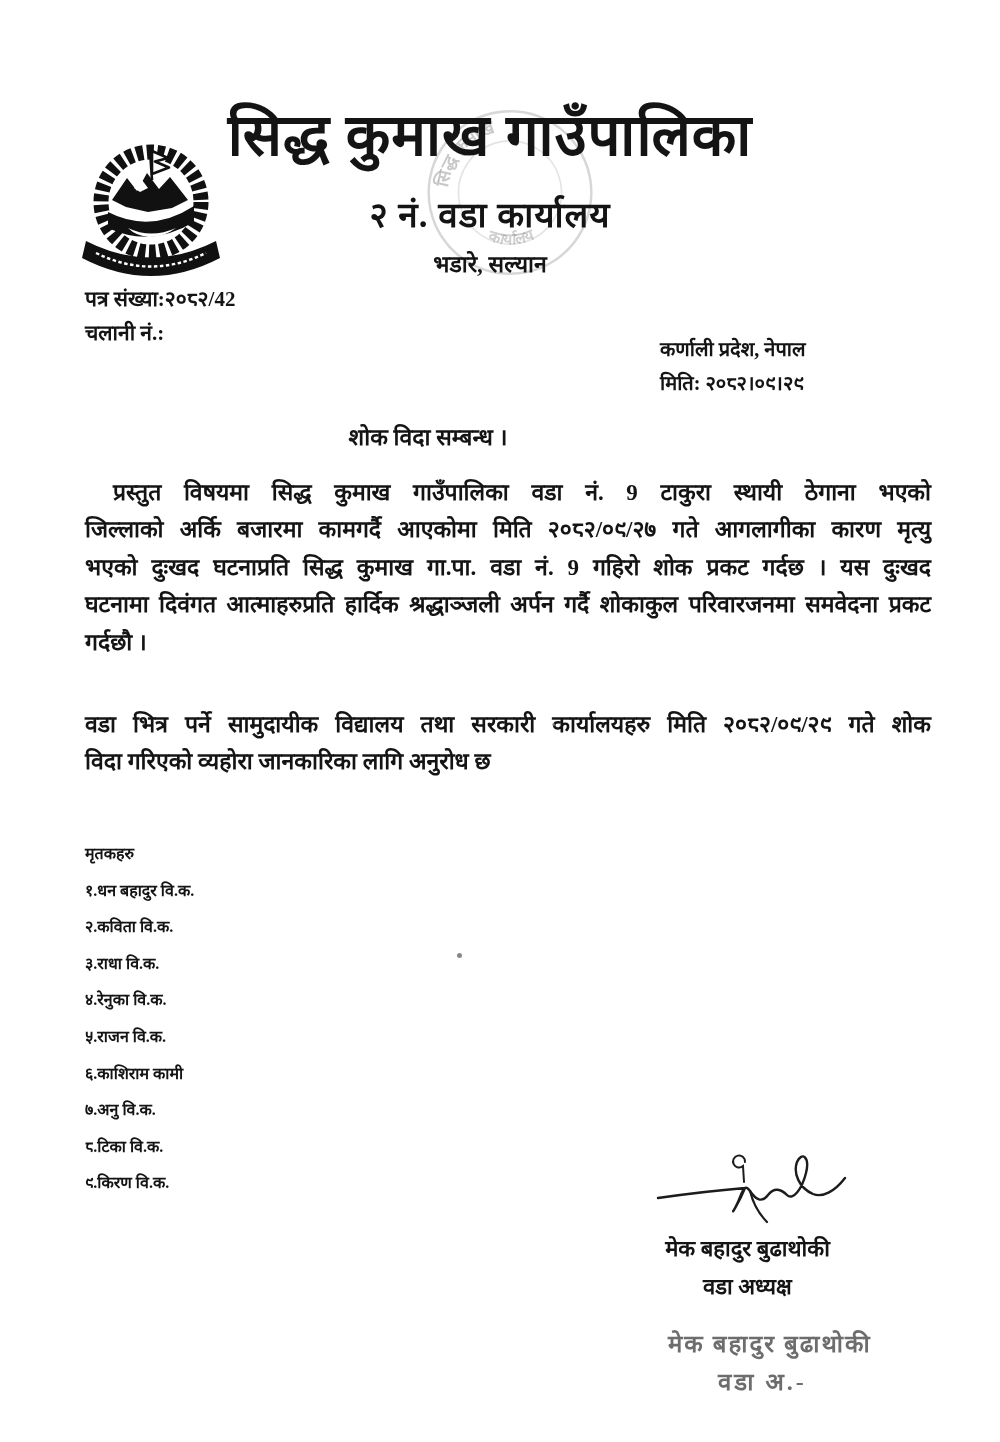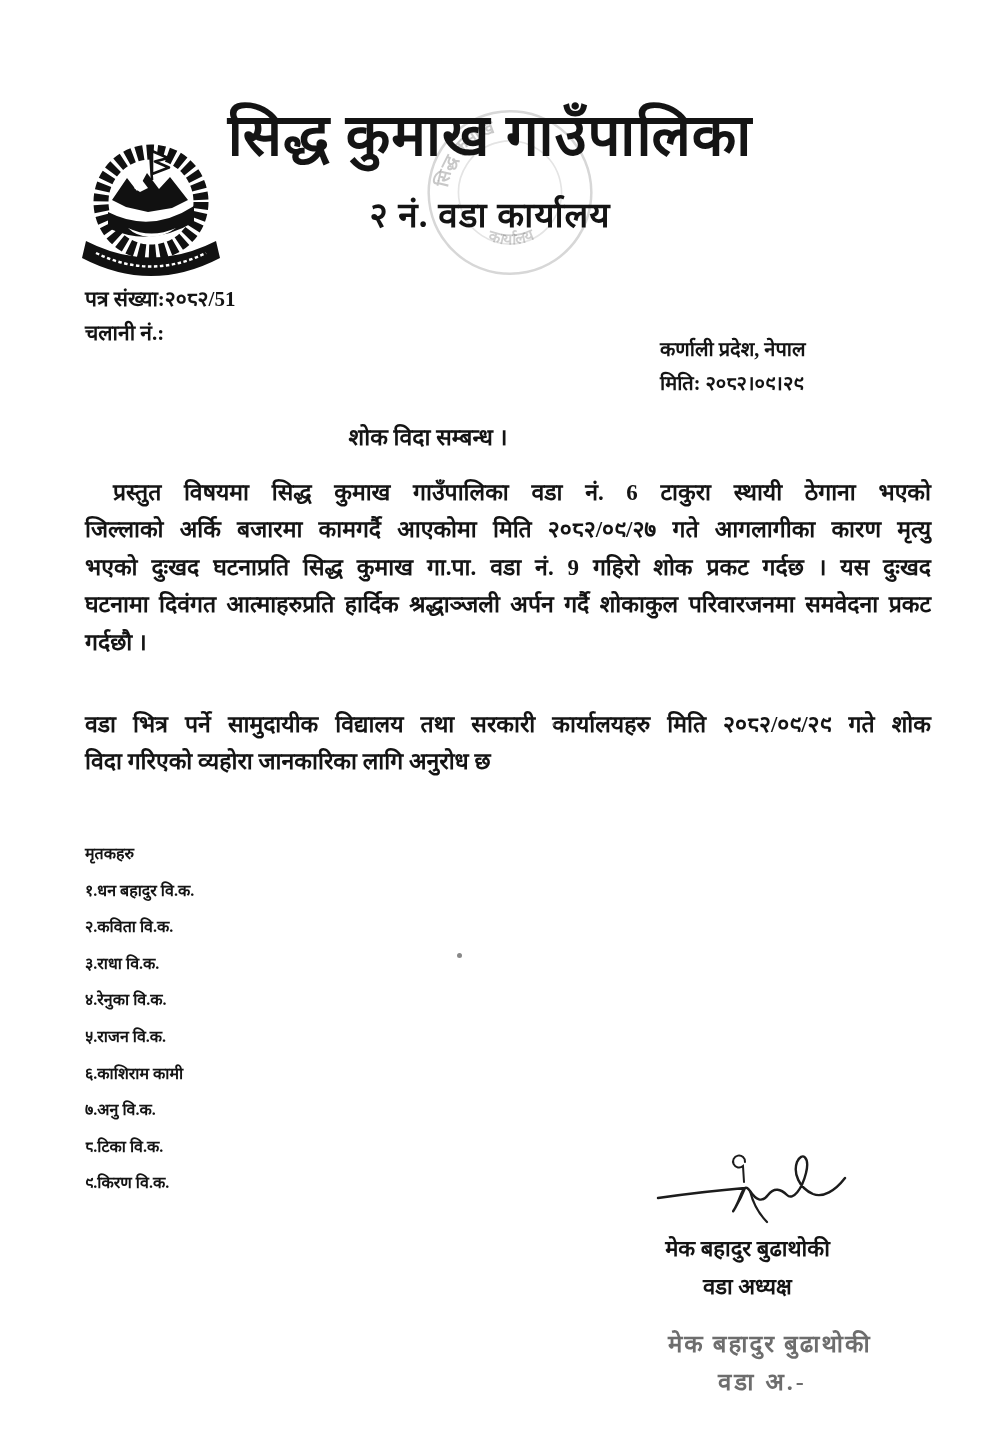--- a/index.html
+++ b/index.html
@@ -90,36 +90,37 @@
       <textPath href="#arcTop" startOffset="14%">सिद्ध कुमाख</textPath>
     </text>
     <text font-size="15" font-weight="700" fill="rgba(95,95,95,0.34)">
       <textPath href="#arcBot" startOffset="26%">कार्यालय</textPath>
     </text>
   </svg>
 
   <div class="header-text">
     <div class="title-main">सिद्ध कुमाख गाउँपालिका</div>
     <div class="title-office">२ नं. वडा कार्यालय</div>
+    <div class="title-address">भडारे, सल्यान</div>
   </div>
 
   <div class="ref-block">
-    <div>पत्र संख्या:२०८२/51</div>
+    <div>पत्र संख्या:२०८२/42</div>
     <div>चलानी नं.:</div>
   </div>
 
   <div class="meta-block">
     <div>कर्णाली प्रदेश, नेपाल</div>
     <div>मिति: २०८२।०९।२९</div>
   </div>
 
   <div class="subject">शोक विदा सम्बन्ध ।</div>
 
   <div class="para" id="para1">
-    <div class="bline first">प्रस्तुत विषयमा सिद्ध कुमाख गाउँपालिका वडा नं. 6 टाकुरा स्थायी ठेगाना भएको</div>
+    <div class="bline first">प्रस्तुत विषयमा सिद्ध कुमाख गाउँपालिका वडा नं. 9 टाकुरा स्थायी ठेगाना भएको</div>
     <div class="bline">जिल्लाको अर्कि बजारमा कामगर्दै आएकोमा मिति २०८२/०९/२७ गते आगलागीका कारण मृत्यु</div>
     <div class="bline">भएको दुःखद घटनाप्रति सिद्ध कुमाख गा.पा. वडा नं. 9 गहिरो शोक प्रकट गर्दछ । यस दुःखद</div>
     <div class="bline">घटनामा दिवंगत आत्माहरुप्रति हार्दिक श्रद्धाञ्जली अर्पन गर्दै शोकाकुल परिवारजनमा समवेदना प्रकट</div>
     <div class="bline last">गर्दछौ ।</div>
   </div>
 
   <div class="para" id="para2">
     <div class="bline">वडा भित्र पर्ने सामुदायीक विद्यालय तथा सरकारी कार्यालयहरु मिति २०८२/०९/२९ गते शोक</div>
     <div class="bline last">विदा गरिएको व्यहोरा जानकारिका लागि अनुरोध छ</div>
   </div>

